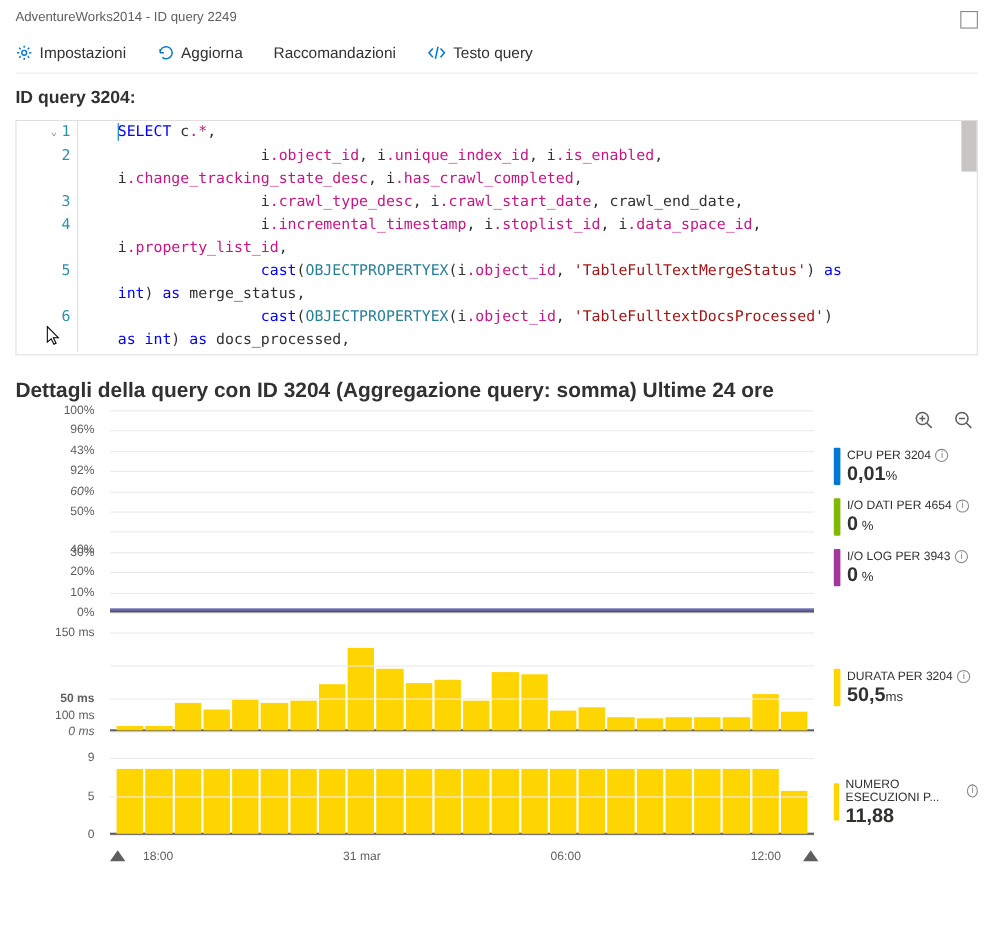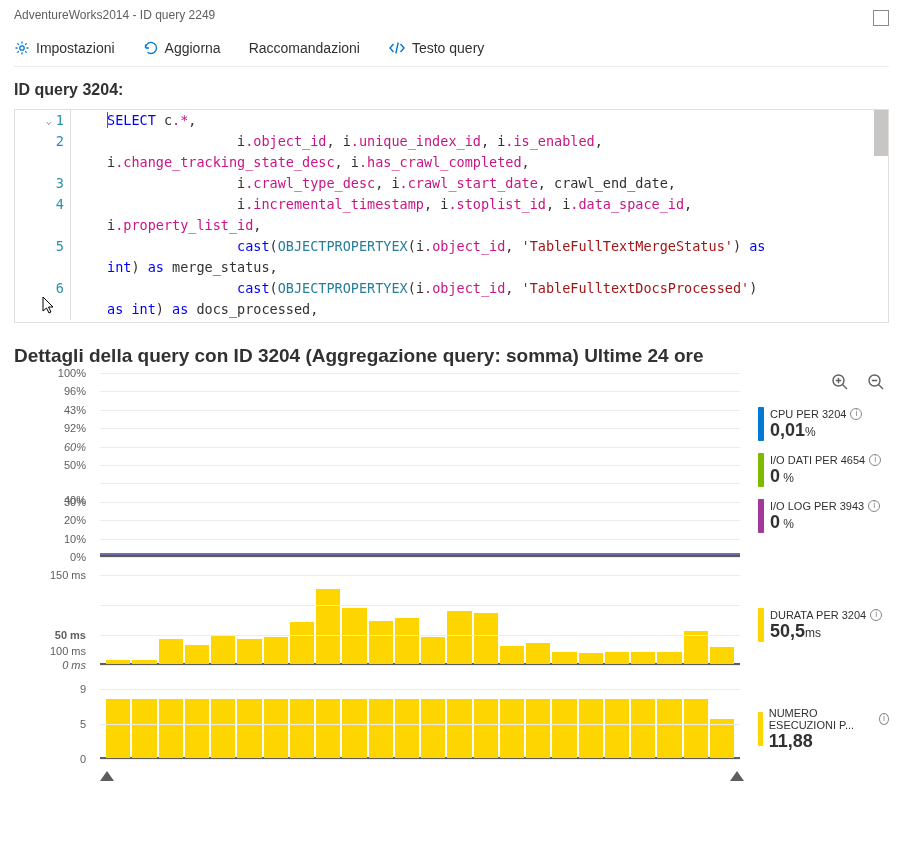--- a/index.html
+++ b/index.html
@@ -349,15 +349,21 @@
             </div>
           <div class="l-val"><span>11,88</span><span class="l-unit"></span></div>
         </div>
       </div>
     </div>
   </div>
 
   <div style="position:relative; margin-top:2px;">
     <div class="tri" style="left:86px;"></div>
     <div class="tri" style="left:716px;"></div>
+    <div class="xaxis" id="xaxis">
+        <span>18:00</span>
+        <span>31 mar</span>
+        <span>06:00</span>
+        <span>12:00</span>
+      </div>
   </div>
 
 </div>
 
 </body></html>

